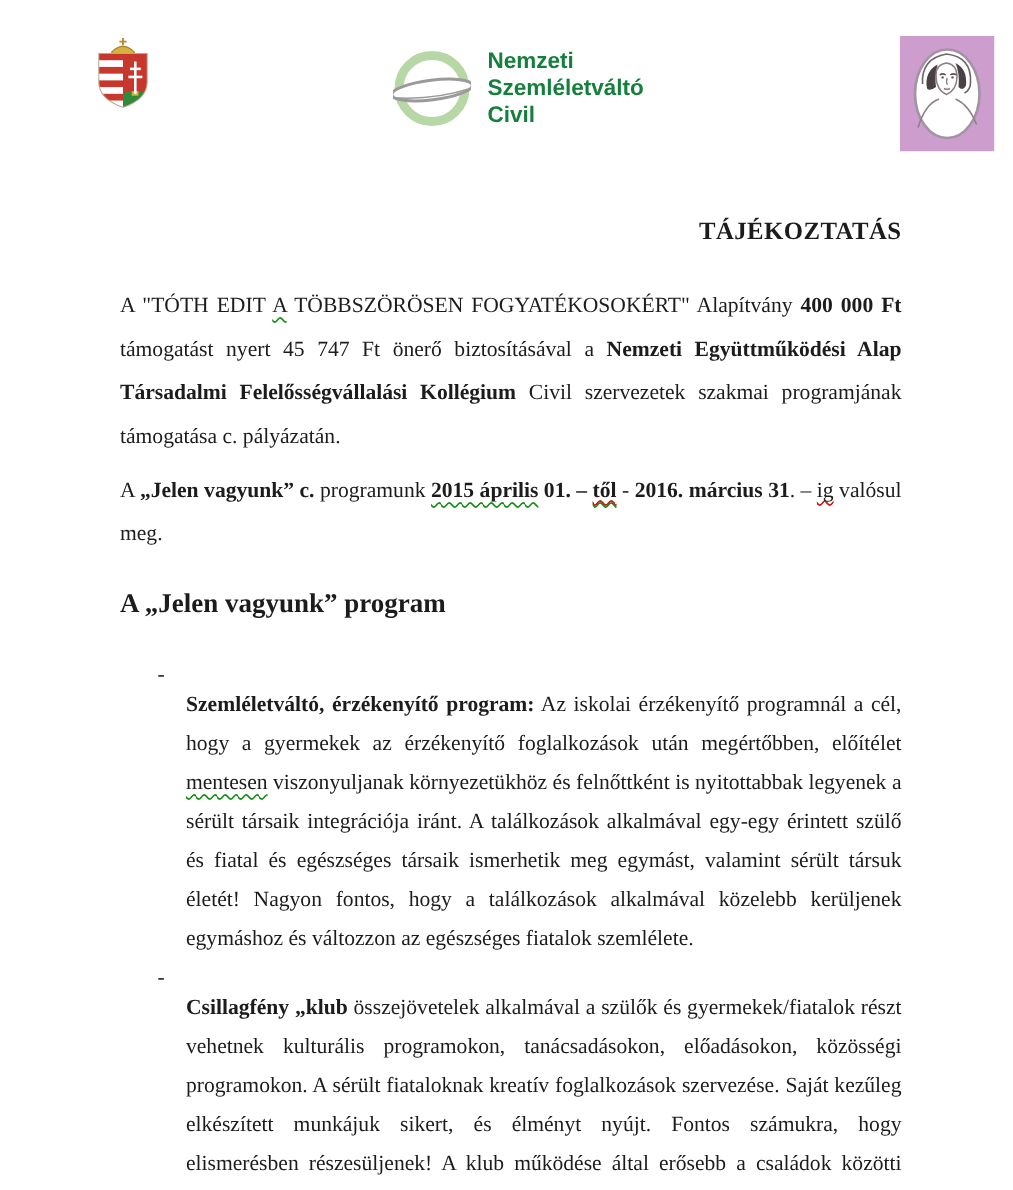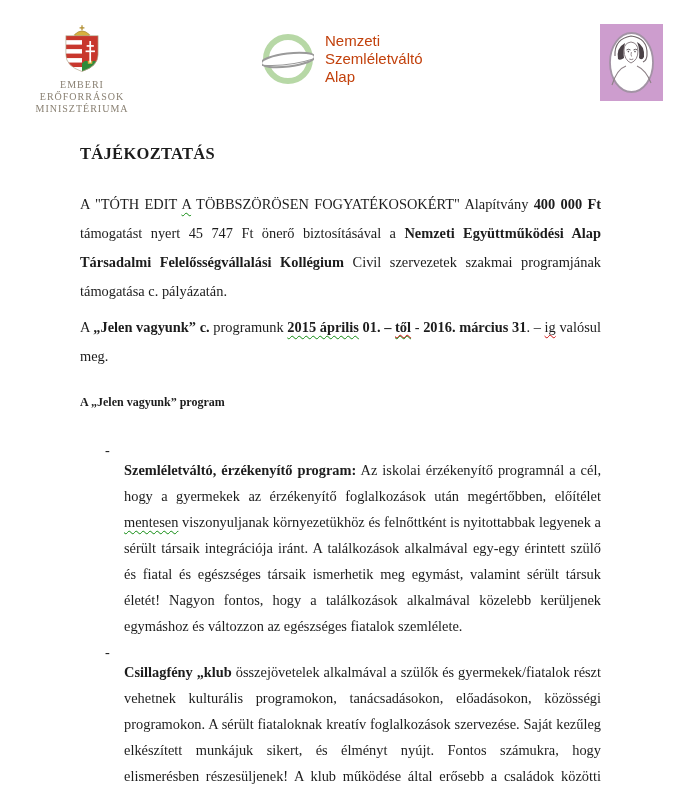--- a/index.html
+++ b/index.html
@@ -21,36 +21,36 @@
   .ministry-text{
     font-family:"Liberation Serif",serif;
     font-size:10px;line-height:12px;color:#8a8173;letter-spacing:1px;
   }
   .nea{
     position:absolute;left:262px;top:32px;
     display:flex;align-items:center;gap:11px;
   }
   .nea-text{
     font-family:"Liberation Sans","DejaVu Sans",sans-serif;
-    font-size:15px;line-height:18px;font-weight:400;color:#c2410c;
+    font-size:15px;line-height:18px;font-weight:700;color:#15803d;
   }
   .foundation{position:absolute;left:600px;top:24px;}
   
   main{padding:0 74px 0 80px;}
   .title{
     margin:31px 0 0 0;
-    text-align:left;
+    text-align:right;
     font-size:16.5px;line-height:22px;font-weight:bold;letter-spacing:0.3px;
   }
   .para{
     text-align:justify;
     font-size:14.4px;line-height:29px;
   }
   .heading{
-    font-size:12px;line-height:29px;
+    font-size:18px;line-height:29px;
   }
   #doc-body > :nth-child(1){margin-top:25px;}
   #doc-body > :nth-child(2){margin-top:7px;}
   #doc-body > :nth-child(3){margin-top:17px;}
   #doc-body > :nth-child(4){margin-top:20px;}
   .bullet-row{
     display:flex;
     padding-left:25px;
     font-size:14.4px;line-height:26px;
   }
@@ -101,38 +101,34 @@
           <rect x="5" y="43" width="18" height="5" fill="#c8372d"></rect>
           <rect x="23" y="13" width="18" height="41" fill="#c8372d"></rect>
           <path d="M23 44 q4.5 -6 9 0 q4.5 -6 9 0 v10 h-18 z" fill="#2e8b3a"></path>
           <rect x="29.5" y="41" width="5" height="3.4" fill="#d7b13f"></rect>
           <rect x="31.2" y="19" width="1.9" height="24" fill="#ffffff"></rect>
           <rect x="28.2" y="23.5" width="8" height="1.9" fill="#ffffff"></rect>
           <rect x="27" y="29.5" width="10.4" height="1.9" fill="#ffffff"></rect>
         </g>
         <path d="M5 13 h36 v21 q0 13 -18 19 q-18 -6 -18 -19 z" fill="none" stroke="#b5a98f" stroke-width="0.8"></path>
       </svg>
-      <div class="ministry-text">
-        <div>EMBERI ERŐFORRÁSOK</div>
-        <div>MINISZTÉRIUMA</div>
-      </div>
     </div>
 
     <div class="nea">
       <svg width="52" height="52" viewBox="0 0 52 52" aria-hidden="true">
         <circle cx="26" cy="26" r="22" fill="none" stroke="#b7d8a6" stroke-width="6"></circle>
         <g transform="rotate(-7 26 27)">
           <ellipse cx="26" cy="27" rx="27" ry="6.5" fill="#ffffff" stroke="#9a9a9a" stroke-width="2"></ellipse>
           <path d="M0 29 q26 5 52 0" fill="none" stroke="#9a9a9a" stroke-width="1"></path>
         </g>
       </svg>
       <div class="nea-text">
         <div>Nemzeti</div>
         <div>Szemléletváltó</div>
-        <div>Alap</div>
+        <div>Civil</div>
       </div>
     </div>
 
     <div class="foundation">
       <svg width="63" height="77" viewBox="0 0 63 77" aria-hidden="true">
         <rect width="63" height="77" fill="#cd9dce"></rect>
         <ellipse cx="31.5" cy="38.5" rx="21.5" ry="29.5" fill="#ffffff" stroke="#a393a5" stroke-width="1.8"></ellipse>
 
         <path d="M15 32 Q14 15 31 12 Q48 14 47 31 Q47 36 43 38" fill="#fefefe" stroke="#6f6468" stroke-width="1.1"></path>
 

